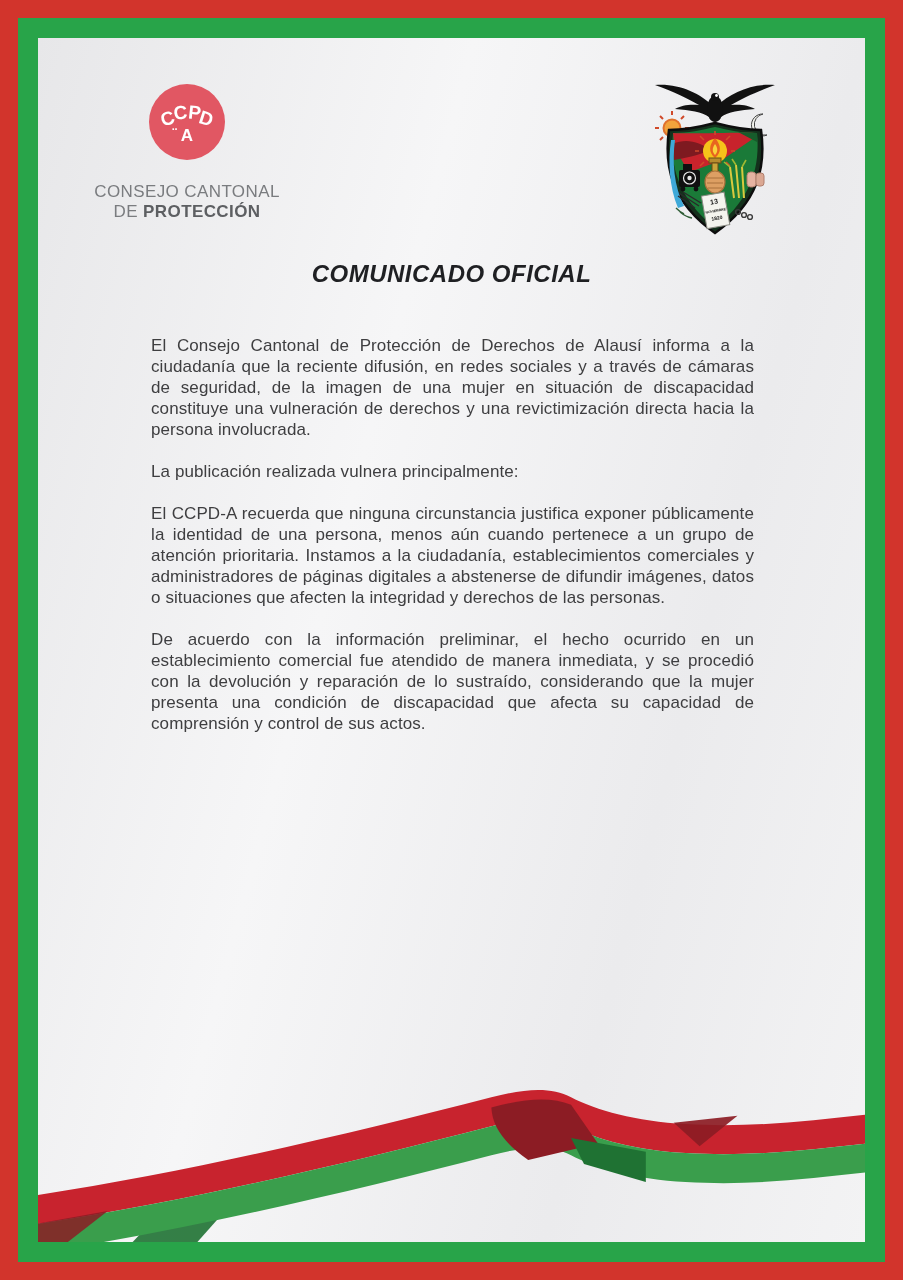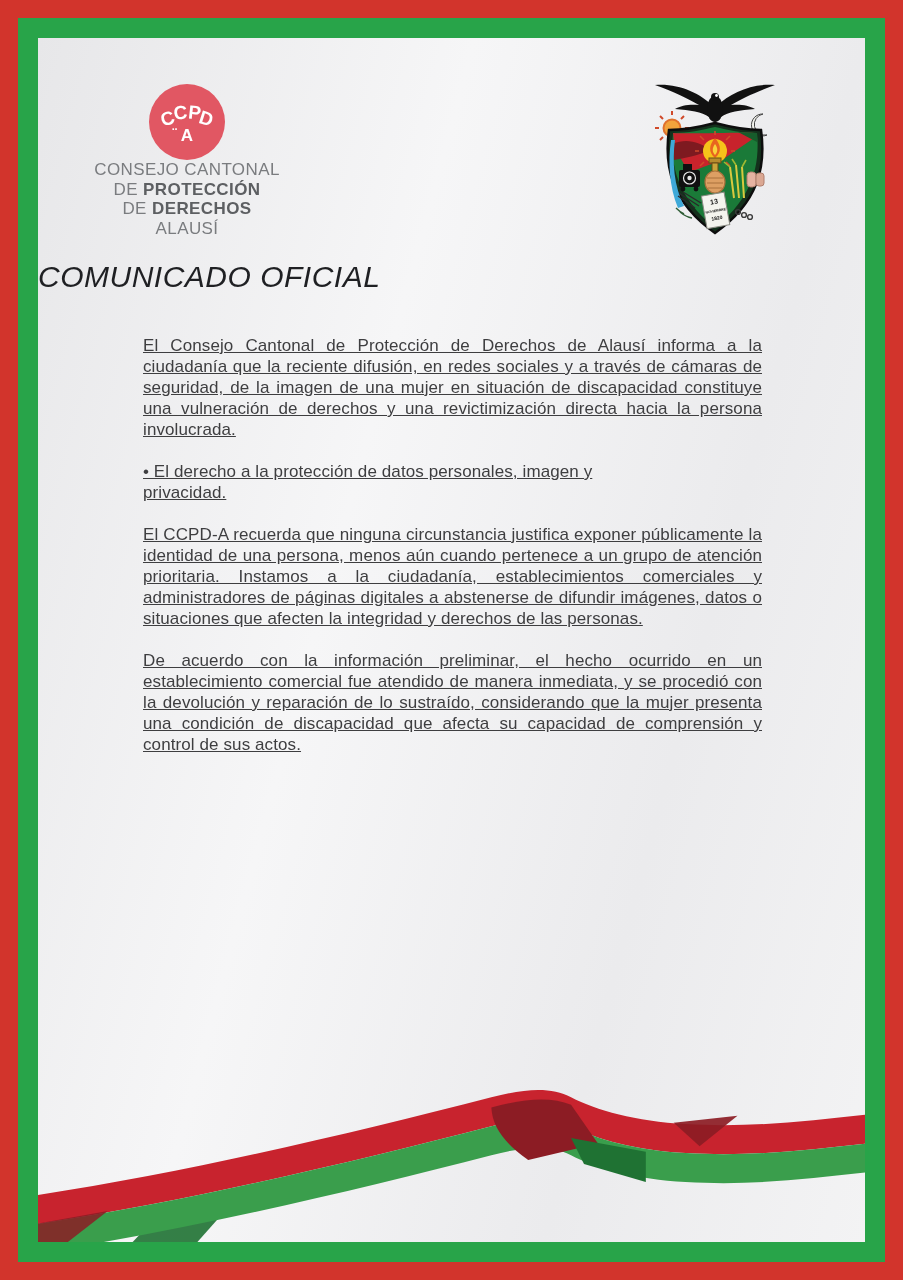--- a/index.html
+++ b/index.html
@@ -29,39 +29,39 @@
     color:#fff;
   }
   .monogram{ display:flex; align-items:flex-end; height:26px; font-weight:bold; font-size:19px; line-height:1; }
   .monogram span{ display:inline-block; }
   .m0{ transform:rotate(-18deg) translateY(2px); }
   .m1{ transform:rotate(-6deg) translateY(-4px); }
   .m2{ transform:rotate(6deg) translateY(-4px); }
   .m3{ transform:rotate(18deg) translateY(2px); }
   .monogram-sub{ font-weight:bold; font-size:17px; line-height:1; margin-top:1px; position:relative; }
   .monogram-sub::before{ content:"··"; position:absolute; left:-9px; top:-3px; font-size:11px; letter-spacing:-1px; }
-  .org-name{ color:#7a7c7f; font-size:17px; line-height:19.5px; letter-spacing:.4px; }
+  .org-name{ margin-top:22px; color:#7a7c7f; font-size:17px; line-height:19.5px; letter-spacing:.4px; }
   .org-name b{ color:#5d5f62; }
 
   .crest{ position:absolute; left:612px; top:34px; width:130px; height:176px; }
 
   
   .title{
     position:absolute; top:222px; left:0; width:100%;
-    text-align:left;
-    font-size:30px; font-weight:normal; font-style:italic;
+    text-align:center;
+    font-size:24px; font-weight:bold; font-style:italic;
     letter-spacing:.5px; color:#1f2023;
   }
 
   
   .body-text{
     position:absolute; top:276px; left:101px; width:627px;
     color:#3e3e40; font-size:17px; line-height:21px; letter-spacing:.1px;
   }
-  .body-text p{ margin:21px 4px; text-align:justify;text-decoration:underline; }
+  .body-text p{ margin:21px 12px; text-align:justify; }
   .body-text p.no-justify{ text-align:left; white-space:pre-line; }
 
   
   .ribbon{ position:absolute; left:0; right:0; bottom:0; height:162px; }
   .ribbon svg{ width:100%; height:100%; display:block; }
 </style>
 </head>
 <body>
 
 <div class="poster">
@@ -74,21 +74,20 @@
           <span class="m0">C</span>
           <span class="m1">C</span>
           <span class="m2">P</span>
           <span class="m3">D</span>
         </div>
         <div class="monogram-sub">A</div>
       </div>
       <div class="org-name">
         <div><span>CONSEJO CANTONAL</span></div>
         <div><span>DE </span><b>PROTECCIÓN</b></div>
-        <div><span>DE </span><b>DERECHOS</b><span> ALAUSÍ</span></div>
       </div>
     </div>
 
     <div class="crest">
       <svg viewBox="0 0 130 176" xmlns="http://www.w3.org/2000/svg">
 
         <g>
           <path d="M63,34 C50,21 28,11 5,13 C24,20 37,26 49,33 C41,32 31,33 25,37 C40,38 52,40 59,45 Z" fill="#111"></path>
           <path d="M67,34 C80,21 102,11 125,13 C106,20 93,26 81,33 C89,32 99,33 105,37 C90,38 78,40 71,45 Z" fill="#111"></path>
           <ellipse cx="65" cy="37" rx="8" ry="13" fill="#111"></ellipse>
@@ -159,22 +158,21 @@
             <circle cx="100" cy="145" r="2.4"></circle>
           <path d="M30,140 q6,5 12,6 M26,136 q4,4 8,6" stroke="#2f5d36"></path>
         </g>
       </svg>
     </div>
 
     <h1 class="title">COMUNICADO OFICIAL</h1>
 
     <div class="body-text">
       <p>El Consejo Cantonal de Protección de Derechos de Alausí informa a la ciudadanía que la reciente difusión, en redes sociales y a través de cámaras de seguridad, de la imagen de una mujer en situación de discapacidad constituye una vulneración de derechos y una revictimización directa hacia la persona involucrada.</p>
-      <p class="no-justify">• El derecho a la protección de datos personales, imagen y
-privacidad.</p>
+      <p class="no-justify">La publicación realizada vulnera principalmente:</p>
       <p>El CCPD-A recuerda que ninguna circunstancia justifica exponer públicamente la identidad de una persona, menos aún cuando pertenece a un grupo de atención prioritaria. Instamos a la ciudadanía, establecimientos comerciales y administradores de páginas digitales a abstenerse de difundir imágenes, datos o situaciones que afecten la integridad y derechos de las personas.</p>
       <p>De acuerdo con la información preliminar, el hecho ocurrido en un establecimiento comercial fue atendido de manera inmediata, y se procedió con la devolución y reparación de lo sustraído, considerando que la mujer presenta una condición de discapacidad que afecta su capacidad de comprensión y control de sus actos.</p>
     </div>
 
     <div class="ribbon">
       <svg viewBox="0 0 830 235" preserveAspectRatio="none" xmlns="http://www.w3.org/2000/svg">
 
         <path d="M110,212 L195,178 L160,235 L95,235 Z" fill="#1f7233" opacity="0.9"></path>
 
         <path d="M-15,170 C150,135 320,75 455,25 C490,12 515,10 535,25 C560,44 600,60 650,64 C720,70 780,58 845,48 L845,90 C780,100 720,112 650,106 C600,102 560,86 535,67 C515,52 490,54 455,67 C320,117 150,177 -15,212 Z" fill="#c8232e"></path>

